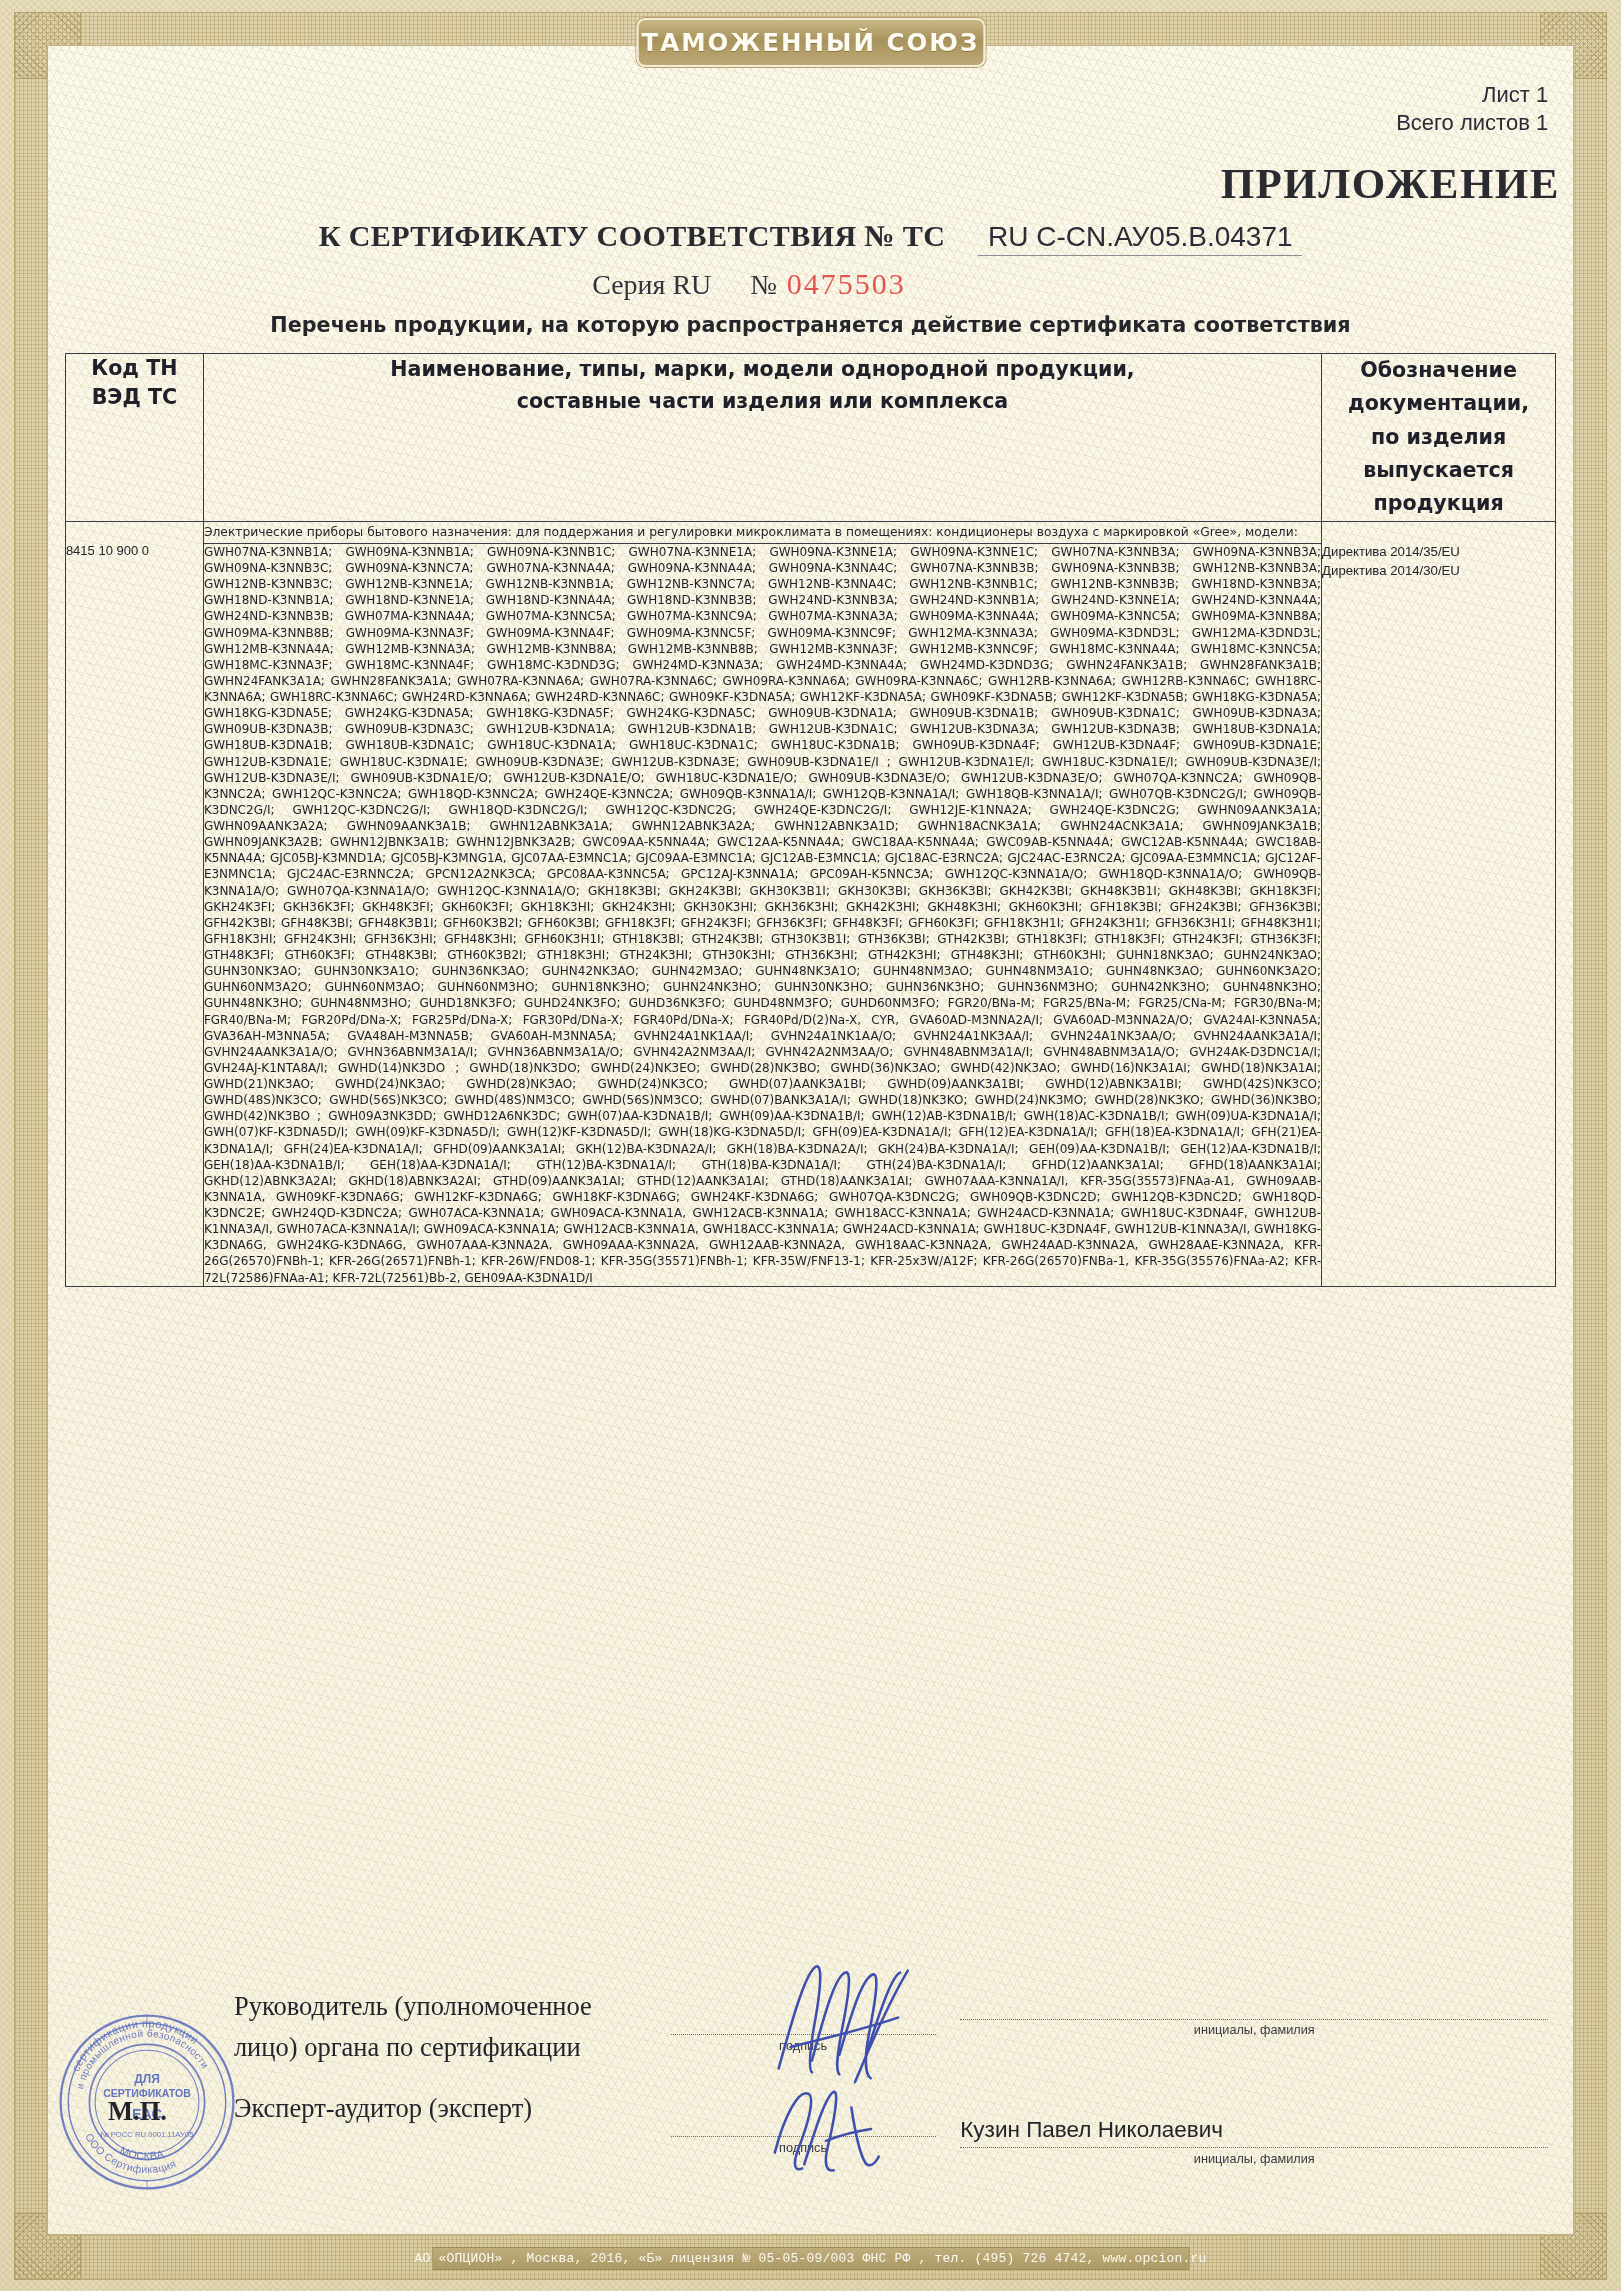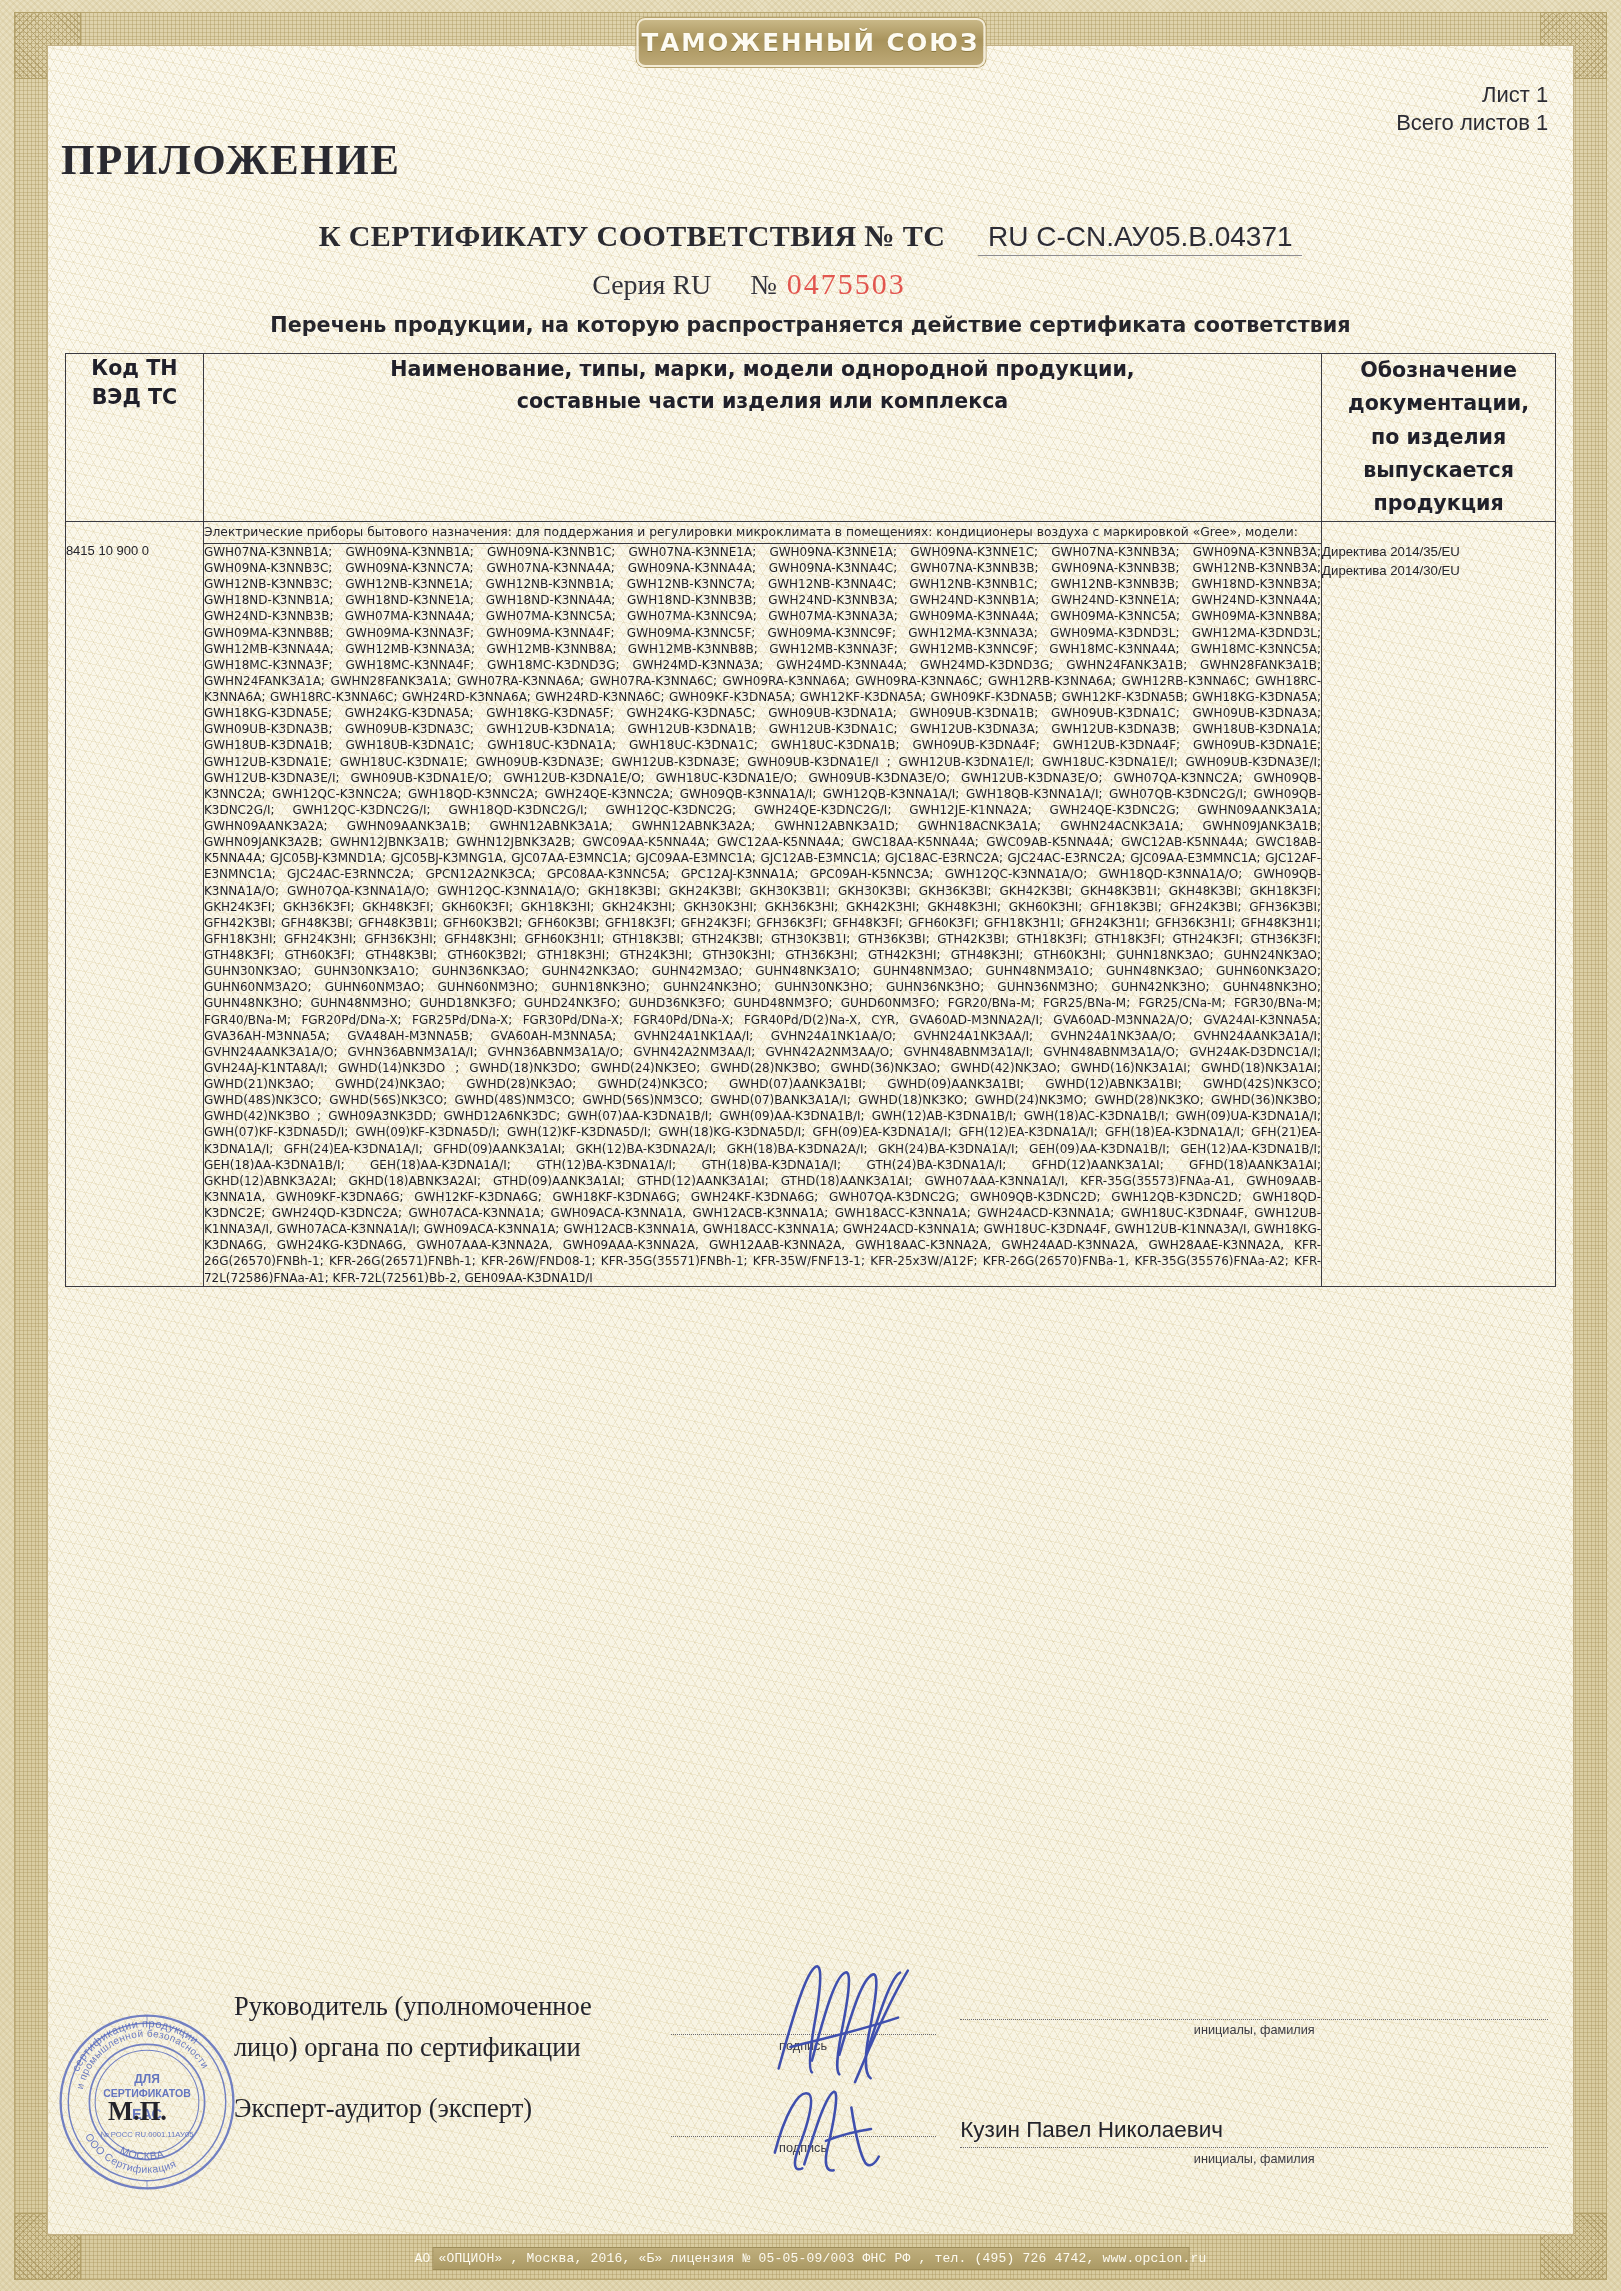--- a/index.html
+++ b/index.html
@@ -59,22 +59,22 @@
   
   #content{
     position:absolute;left:61px;top:59px;right:61px;bottom:69px;
   }
   .sheet-info{
     position:absolute;right:11.8px;top:21.6px;
     text-align:right;
     font-size:22px;color:#2b2b33;line-height:1.30;
   }
   .doc-title{
-    position:absolute;left:0;right:0;top:76px;
-    text-align:left;
+    position:absolute;left:0;right:0;top:100px;
+    text-align:right;
     font-family:"Liberation Serif", serif;
     font-weight:bold;
     font-size:43px;letter-spacing:1.5px;
     color:#2a2a31;
   }
   .cert-line{
     position:absolute;left:0;right:0;top:160px;
     display:flex;align-items:baseline;justify-content:center;
   }
   .cert-label{

